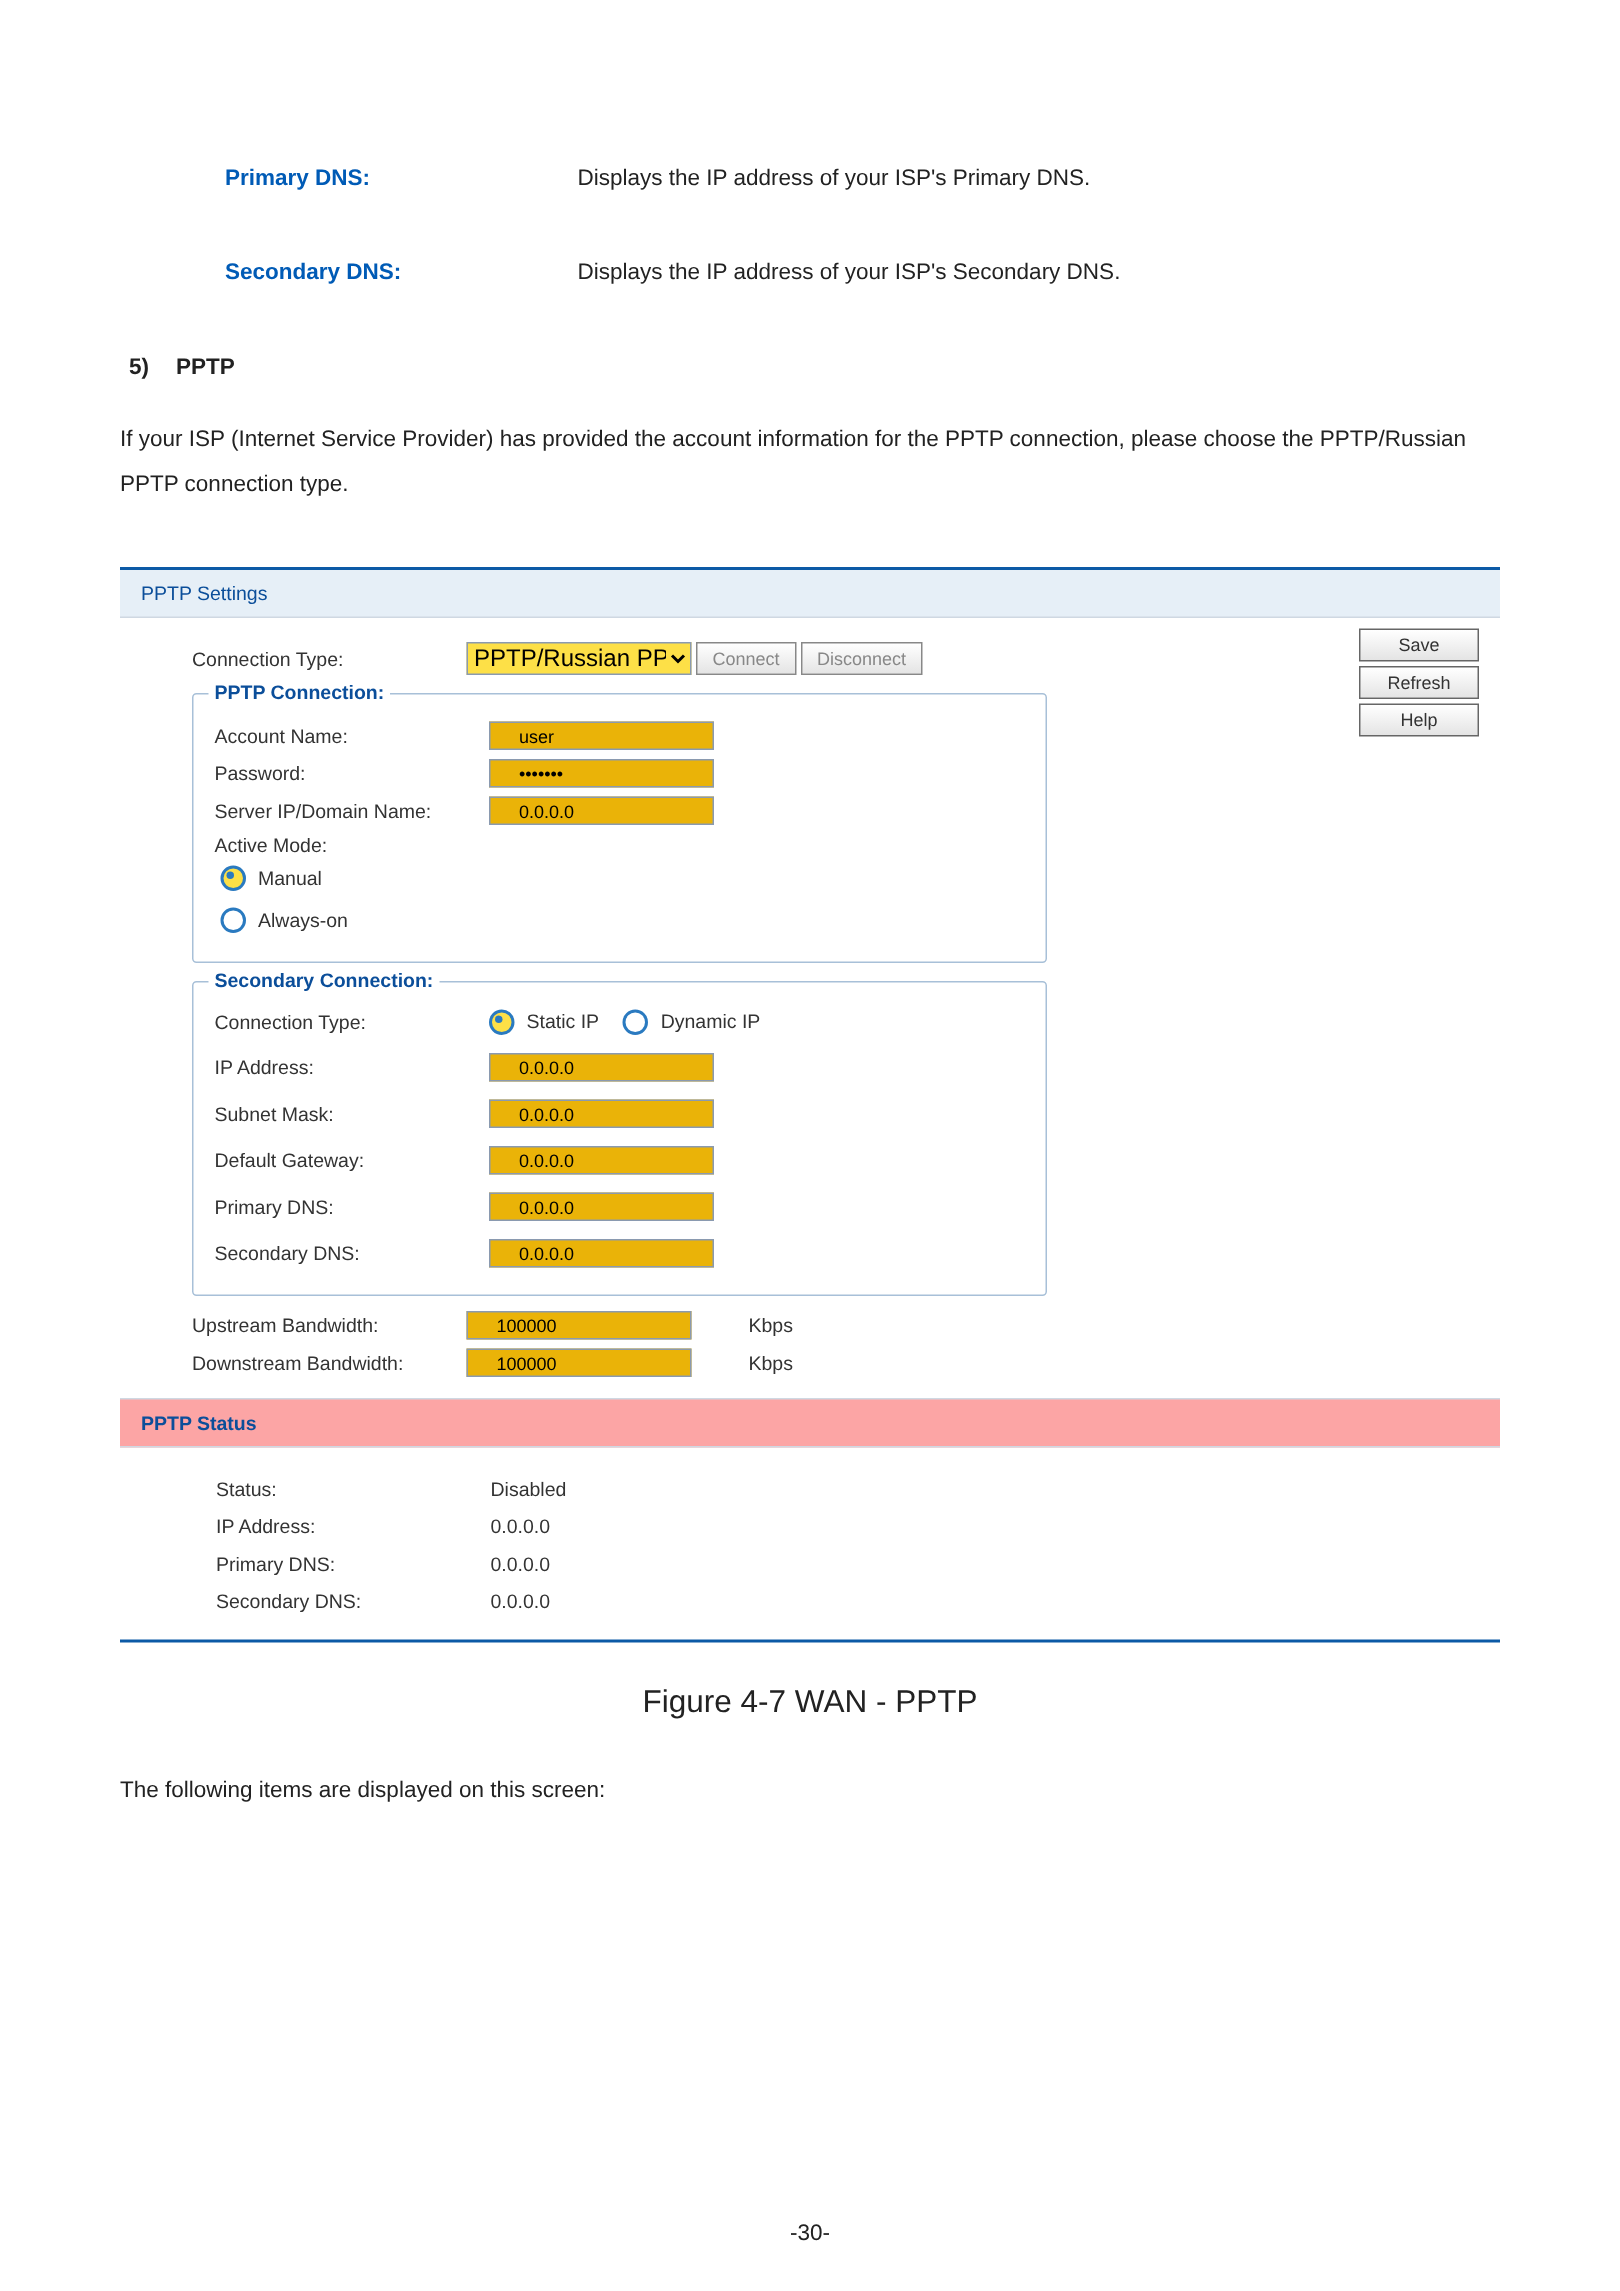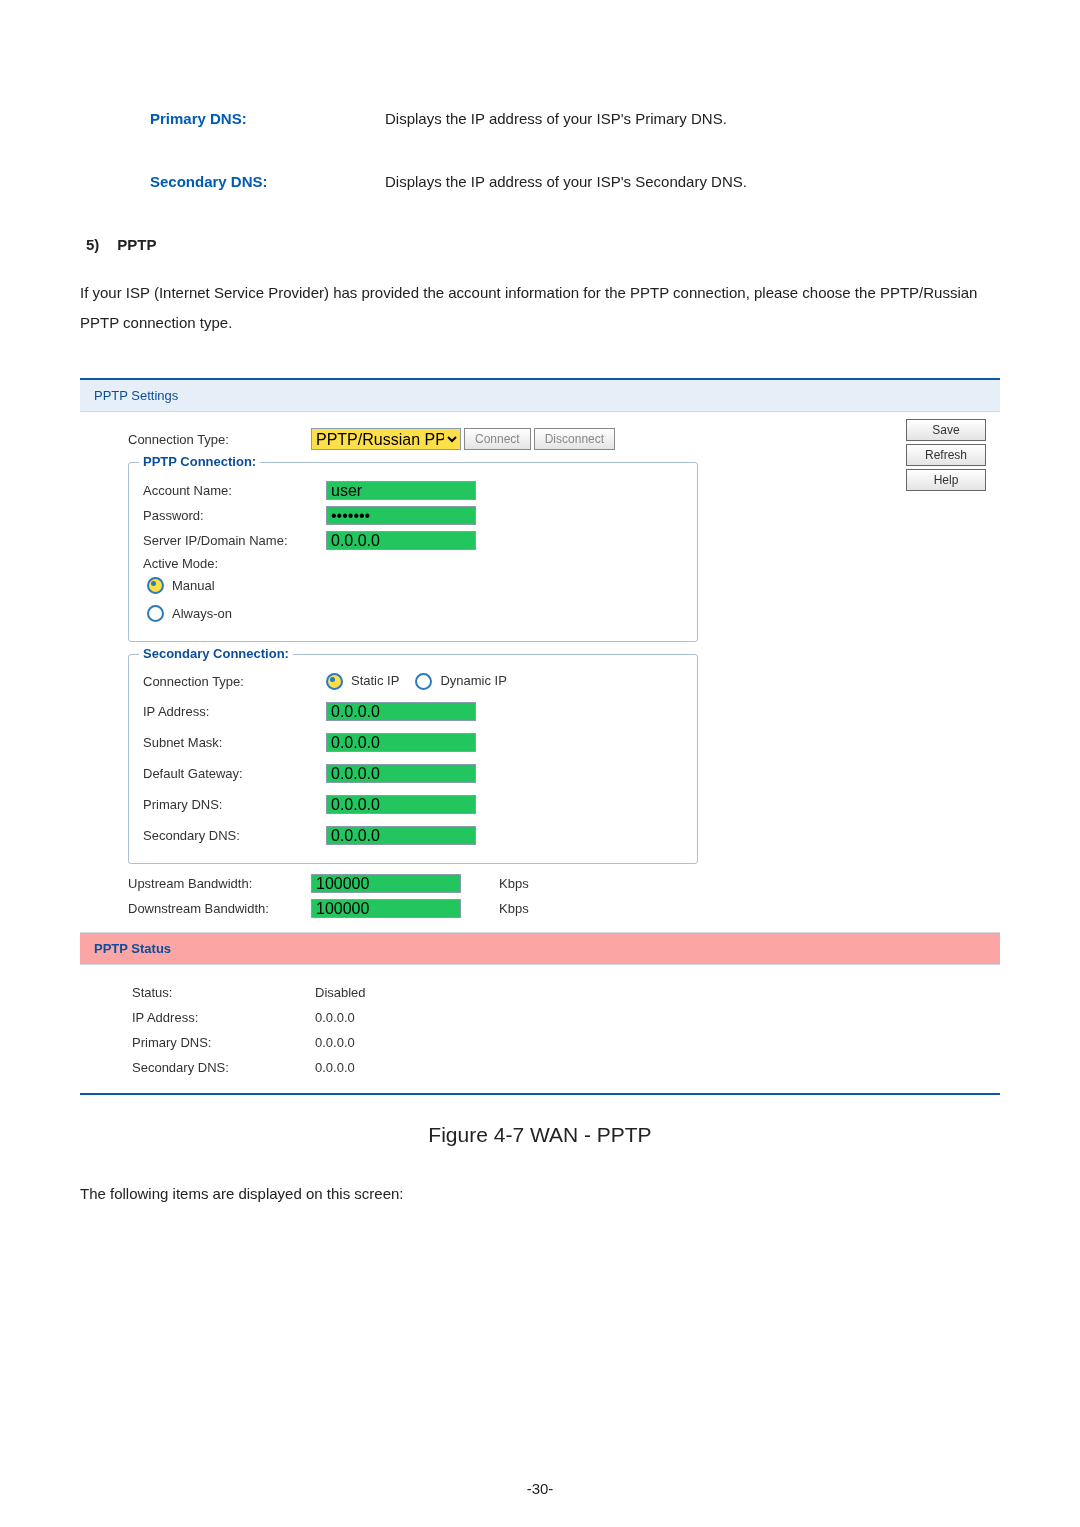--- a/index.html
+++ b/index.html
@@ -10,33 +10,33 @@
   .sec-num{font-size:15px;font-weight:bold;margin:0 0 25px 6px}
   .sec-num span{margin-left:18px}
   .para{font-size:15px;line-height:30px;margin:0 0 40px}
   .shot{border-top:2px solid #0c5aa6;border-bottom:2px solid #0c5aa6;background:#fff}
   .bar{background:#e6eff7;font-family:Verdana,Geneva,sans-serif;font-size:13px;font-weight:normal;color:#0b4e9a;padding:8px 14px;border-bottom:1px solid #cfd8e2}
   .bar2{background:#fca5a5;font-family:Verdana,Geneva,sans-serif;font-size:13px;font-weight:bold;color:#0b4e9a;padding:8px 14px;border-top:1px solid #cfd8e2;border-bottom:1px solid #cfd8e2}
   .inner{padding:10px 20px 8px 48px;font-family:Verdana,Geneva,sans-serif;font-size:13px;color:#333;position:relative}
   .row{display:flex;align-items:center;margin:6px 0}
   .lab{width:183px}
   .field{width:150px}
-  .inpt{width:150px;height:19px;border:1px solid #8a9ab0;background:#22c55e;font-family:Verdana,Geneva,sans-serif;font-size:16px;padding:0 4px;box-sizing:border-box}
+  .inpt{width:150px;height:19px;border:1px solid #8a9ab0;background:#eab308;font-family:Verdana,Geneva,sans-serif;font-size:12px;padding:0 19px;box-sizing:border-box}
   .sel{height:22px;border:1px solid #8a9ab0;font-size:16px;background:#fde047}
   .btn{border:1px solid #888;background:linear-gradient(#fff,#e4e4e4);height:22px;font-size:12px;padding:0 10px;margin-left:3px;color:#888}
   .btns-right{position:absolute;right:14px;top:4px;display:flex;flex-direction:column}
   .btns-right .b{border:1px solid #666;background:linear-gradient(#fff,#e4e4e4);width:80px;height:22px;font-size:12px;margin-top:3px;display:flex;align-items:center;justify-content:center;box-sizing:border-box}
   .box{border:1px solid #a8c0d8;border-radius:3px;margin:12px 0 10px;padding:12px 14px;position:relative}
   .box-title{position:absolute;top:-9px;left:10px;background:#fff;padding:0 4px;font-weight:bold;color:#0b4e9a;font-size:13px}
   .radio{display:inline-block;vertical-align:middle;width:13px;height:13px;border:2px solid #2a7ac0;border-radius:50%;margin-right:8px;position:relative}
   .radio.sel::after{content:"";position:absolute;left:2px;top:2px;width:5px;height:5px;border-radius:50%;background:#2a7ac0}
   .rad-group{margin:4px 0;padding-left:4px}
   .rad-group .item{display:inline-flex;align-items:center;margin-right:18px}
   .mtu-range{margin-left:58px}
-  .status-row{display:flex;align-items:flex-end;margin:10px 4px}
+  .status-row{display:flex;align-items:flex-end;margin:10px 16px}
   .status-row .lab{width:183px}
   .figcap{text-align:center;font-size:21px;margin:28px 0 32px}
   .pgnum{text-align:center;font-size:15px;position:absolute;bottom:30px;left:0;right:0}
 </style>
 </head>
 <body>
 
 <div class="page">
   <div class="def">
     <div class="def-term">Primary DNS:</div>

